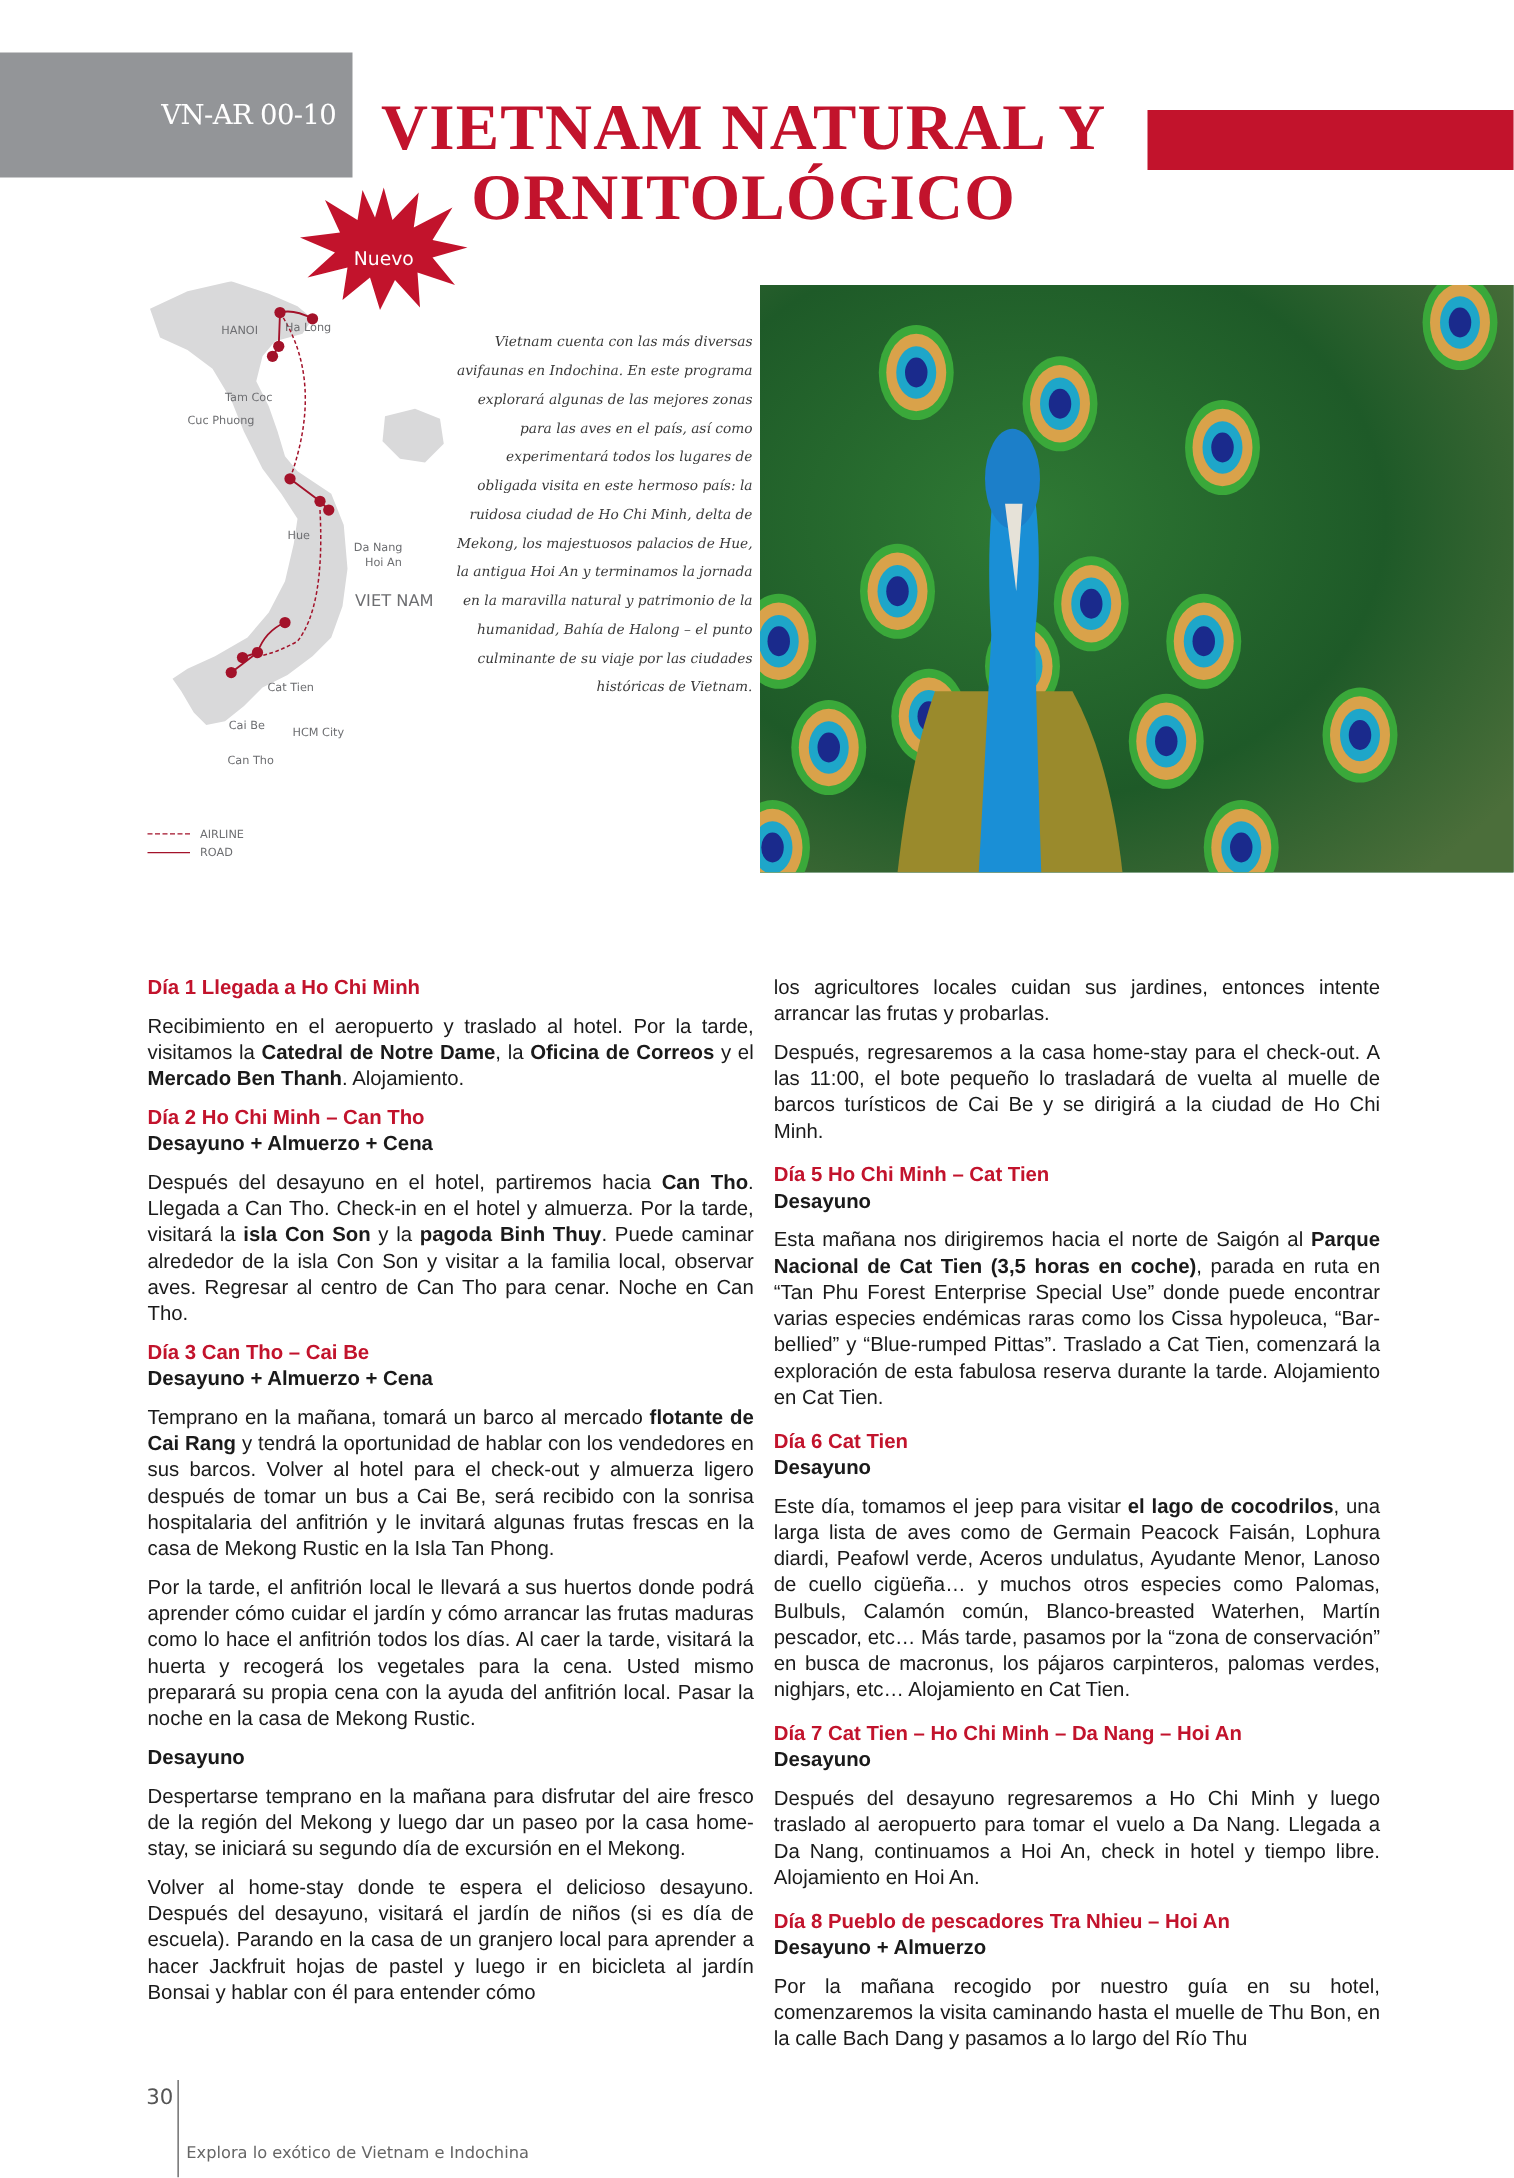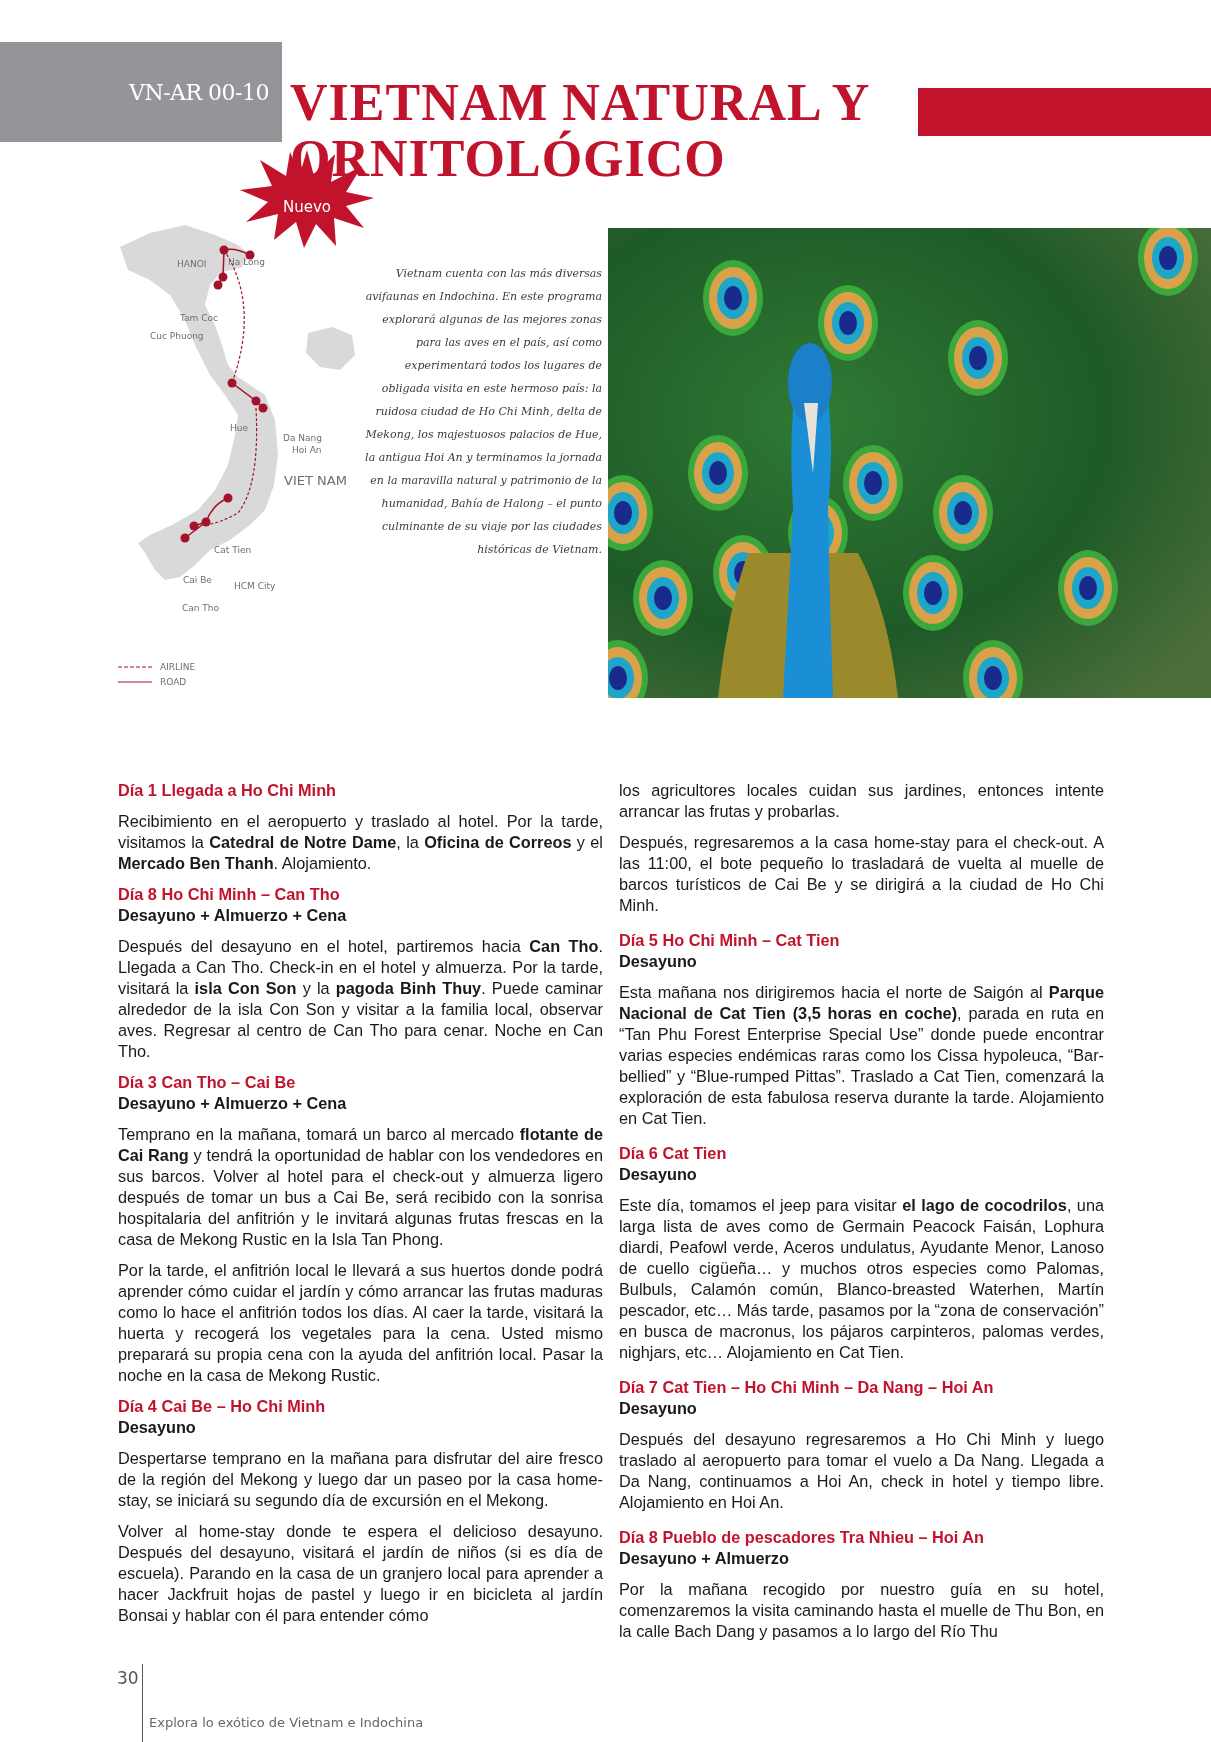--- a/index.html
+++ b/index.html
@@ -1,19 +1,19 @@
 <!DOCTYPE html>
 <html><head>
 <meta charset="utf-8">
 <style>
   html, body { margin: 0; padding: 0; background: #ffffff; }
   body { width: 1211px; height: 1742px; position: relative; overflow: hidden; font-family: "DejaVu Sans", sans-serif; color: #1a1a1a; }
   .code-box { position: absolute; left: 0; top: 42px; width: 282px; height: 100px; background: #939598; }
   .code-text { position: absolute; right: 13px; top: 38px; font-family: "DejaVu Serif", serif; color: #ffffff; font-size: 22px; letter-spacing: -0.5px; }
-  .title { position: absolute; left: 290px; top: 75px; width: 610px; text-align: left; font-family: "Liberation Serif", serif; font-weight: bold; color: #c2132c; font-size: 52px; line-height: 56px; letter-spacing: 1px; }
+  .title { position: absolute; left: 290px; top: 75px; width: 610px; text-align: center; font-family: "Liberation Serif", serif; font-weight: bold; color: #c2132c; font-size: 52px; line-height: 56px; letter-spacing: 1px; }
   .red-bar { position: absolute; left: 918px; top: 88px; width: 293px; height: 48px; background: #c2132c; }
   .starburst { position: absolute; left: 238px; top: 148px; width: 138px; height: 100px; }
   .starburst-label { position: absolute; left: 238px; top: 198px; width: 138px; text-align: center; color: #ffffff; font-family: "DejaVu Sans", sans-serif; font-size: 15px; }
   .map { position: absolute; left: 110px; top: 225px; width: 260px; height: 470px; }
   .map text { font-family: "DejaVu Sans", sans-serif; fill: #6d6e71; }
   .intro { position: absolute; left: 360px; top: 235px; width: 242px; text-align: right; font-family: "DejaVu Serif", serif; font-style: italic; font-size: 11px; line-height: 23px; color: #3a3a3a; margin-top: 27px; }
   .photo { position: absolute; left: 608px; top: 228px; width: 603px; height: 470px; overflow: hidden; background: #1f5a2a; }
   .col { position: absolute; top: 780px; width: 485px; font-family: "Liberation Sans", sans-serif; font-size: 16.3px; line-height: 21px; color: #1a1a1a; }
   .col.left { left: 118px; }
   .col.right { left: 619px; }
@@ -203,32 +203,31 @@
   </svg>
 </div>
 
 <div class="col left" id="col-left">
     <div>
       <div class="day-h">Día 1 Llegada a Ho Chi Minh</div>
       <div class="gap"></div>
       <p><span>Recibimiento en el aeropuerto y traslado al hotel. Por la tarde, visitamos la </span><b>Catedral de Notre Dame</b><span>, la </span><b>Oficina de Correos</b><span> y el </span><b>Mercado Ben Thanh</b><span>. Alojamiento.</span></p>
     </div>
     <div>
-      <div class="day-h">Día 8  Ho Chi Minh – Can Tho</div>
+      <div class="day-h">Día 2  Ho Chi Minh – Can Tho</div>
       <div class="meals">Desayuno + Almuerzo + Cena</div>
       <p><span>Después del desayuno en el hotel, partiremos hacia </span><b>Can Tho</b><span>. Llegada a Can Tho. Check-in en el hotel y almuerza. Por la tarde, visitará la </span><b>isla Con Son</b><span> y la </span><b>pagoda Binh Thuy</b><span>. Puede caminar alrededor de la isla Con Son y visitar a la familia local, observar aves. Regresar al centro de Can Tho para cenar. Noche en Can Tho.</span></p>
     </div>
     <div>
       <div class="day-h">Día 3  Can Tho – Cai Be</div>
       <div class="meals">Desayuno + Almuerzo + Cena</div>
       <p><span>Temprano en la mañana, tomará un barco al mercado </span><b>flotante de Cai Rang</b><span> y tendrá la oportunidad de hablar con los vendedores en sus barcos. Volver al hotel para el check-out y almuerza ligero después de tomar un bus a Cai Be, será recibido con la sonrisa hospitalaria del anfitrión y le invitará algunas frutas frescas en la casa de Mekong Rustic en la Isla Tan Phong.</span></p>
       <p><span>Por la tarde, el anfitrión local le llevará a sus huertos donde podrá aprender cómo cuidar el jardín y cómo arrancar las frutas maduras como lo hace el anfitrión todos los días. Al caer la tarde, visitará la huerta y recogerá los vegetales para la cena. Usted mismo preparará su propia cena con la ayuda del anfitrión local. Pasar la noche en la casa de Mekong Rustic.</span></p>
     </div>
     <div>
-      <div class="day-h">Día 4  Cai Be – Ho Chi Minh</div>
       <div class="meals">Desayuno</div>
       <p><span>Despertarse temprano en la mañana para disfrutar del aire fresco de la región del Mekong y luego dar un paseo por la casa home-stay, se iniciará su segundo día de excursión en el Mekong.</span></p>
       <p><span>Volver al home-stay donde te espera el delicioso desayuno. Después del desayuno, visitará el jardín de niños (si es día de escuela). Parando en la casa de un granjero local para aprender a hacer Jackfruit hojas de pastel y luego ir en bicicleta al jardín Bonsai y hablar con él para entender cómo</span></p>
     </div>
   </div>
 
 <div class="col right" id="col-right">
     <p><span>los agricultores locales cuidan sus jardines, entonces intente arrancar las frutas y probarlas.</span></p>
     <p><span>Después, regresaremos a la casa home-stay para el check-out. A las 11:00, el bote pequeño lo trasladará de vuelta al muelle de barcos turísticos de Cai Be y se dirigirá a la ciudad de Ho Chi Minh.</span></p>
     <div style="margin-top: 14px;">

